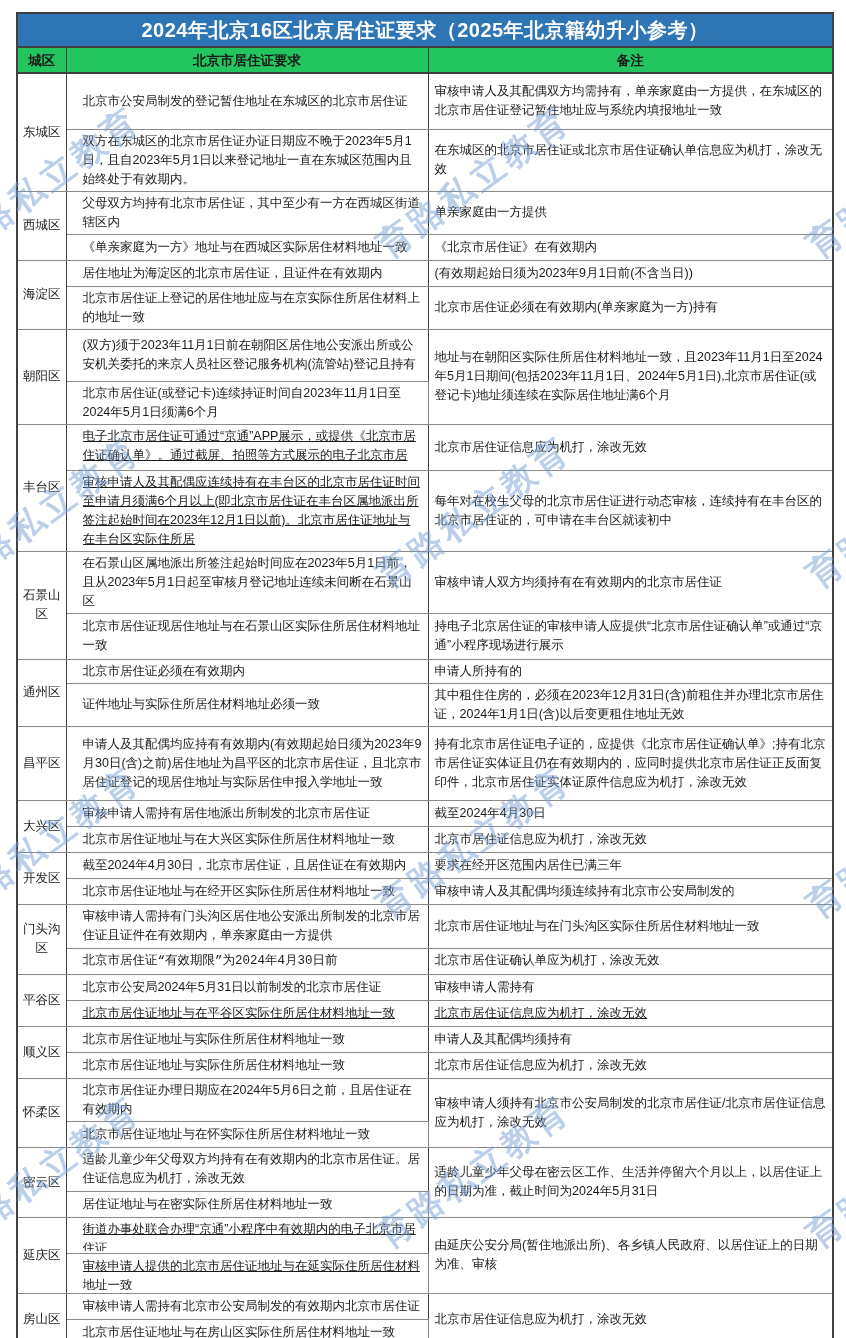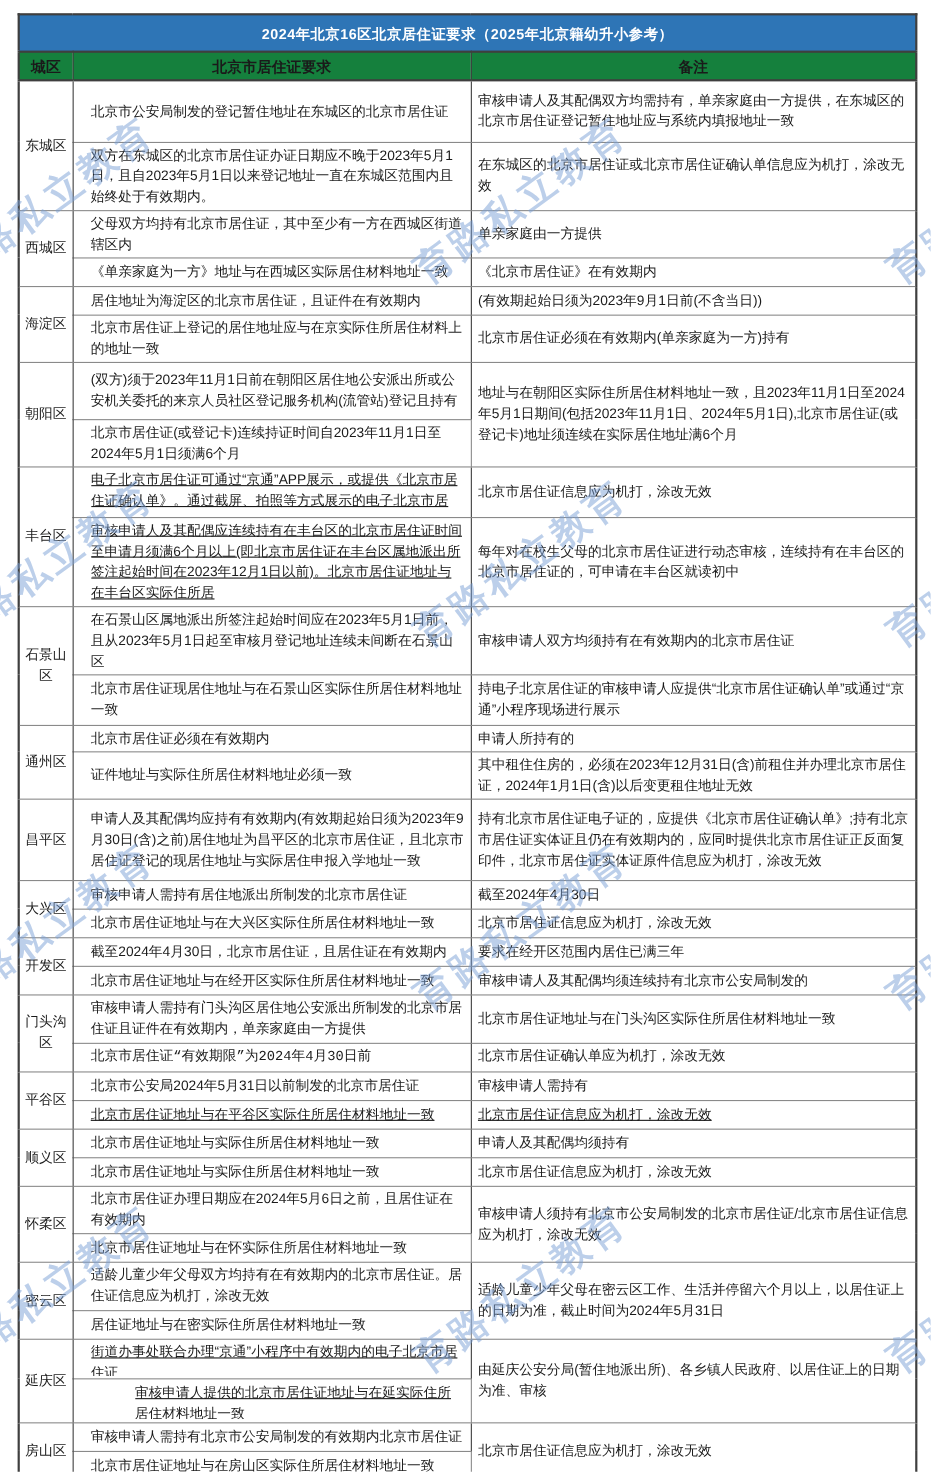--- a/index.html
+++ b/index.html
@@ -33,33 +33,33 @@
     border:1px solid var(--border-light);
     vertical-align:middle;
     font-size:12.5px;
     line-height:19px;
     color:var(--text-color);
   }
   th{border-color:var(--border-dark);}
   .title-bar{
     background:var(--title-bg);
     color:var(--title-text);
-    font-size:13px;
+    font-size:20px;
     font-weight:bold;
     text-align:center;
     height:34px;
     letter-spacing:0.5px;
     border-bottom:2px solid var(--border-dark);
   }
   .col-head{
     font-weight:bold;
     font-size:13.5px;
     text-align:center;
     height:26px;
-    background:#15803d;
+    background:#22c55e;
     border-bottom:2px solid var(--border-dark);
   }
   tr.district-start td{border-top:1.5px solid var(--border-dark);}
   td.district{
     text-align:center;
     padding:1px;
     border-left:2px solid var(--border-dark);
     border-right:1px solid var(--border-dark);
   }
   td.req,td.note{padding:2px 6px;text-align:left;}
@@ -235,21 +235,21 @@
         </tr>
         <tr class="district-start" style="height: 36px;">
           <td class="district" rowspan="2">延庆区</td>
           <td class="req">
             <div class="clip" style="height: 31px;">街道办事处联合办理“京通”小程序中有效期内的电子北京市居住证</div>
           </td>
           <td class="note" rowspan="2">由延庆公安分局(暂住地派出所)、各乡镇人民政府、以居住证上的日期为准、审核</td>
         </tr>
         <tr style="height: 40px;">
           <td class="req">
-            <div class="clip" style="height: 33px; margin-left: 40px;">审核申请人提供的北京市居住证地址与在延实际住所居住材料地址一致</div>
+            <div class="clip" style="height: 33px;">审核申请人提供的北京市居住证地址与在延实际住所居住材料地址一致</div>
           </td>
         </tr>
         <tr class="district-start" style="height: 26px;">
           <td class="district" rowspan="2">房山区</td>
           <td class="req">审核申请人需持有北京市公安局制发的有效期内北京市居住证</td>
           <td class="note" rowspan="2">北京市居住证信息应为机打，涂改无效</td>
         </tr>
         <tr style="height: 26px;">
           <td class="req">北京市居住证地址与在房山区实际住所居住材料地址一致</td>
         </tr>

